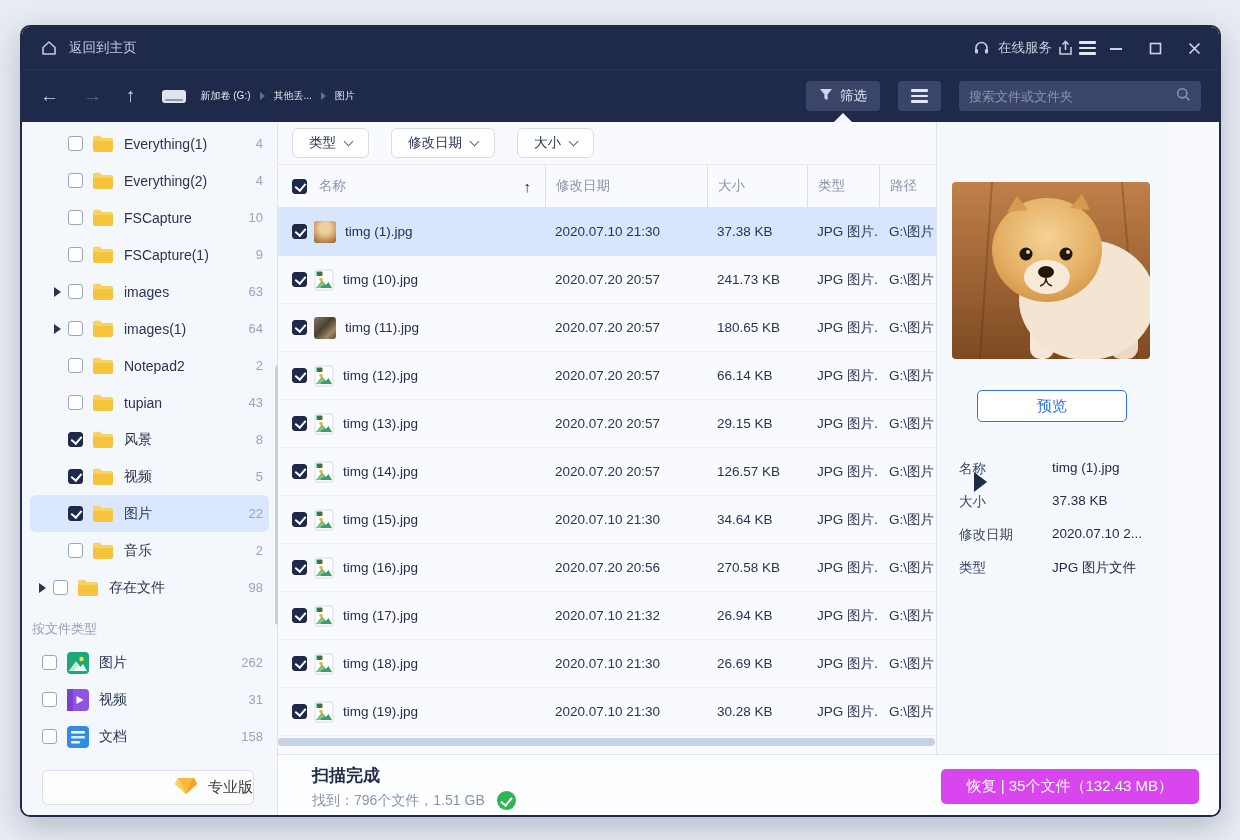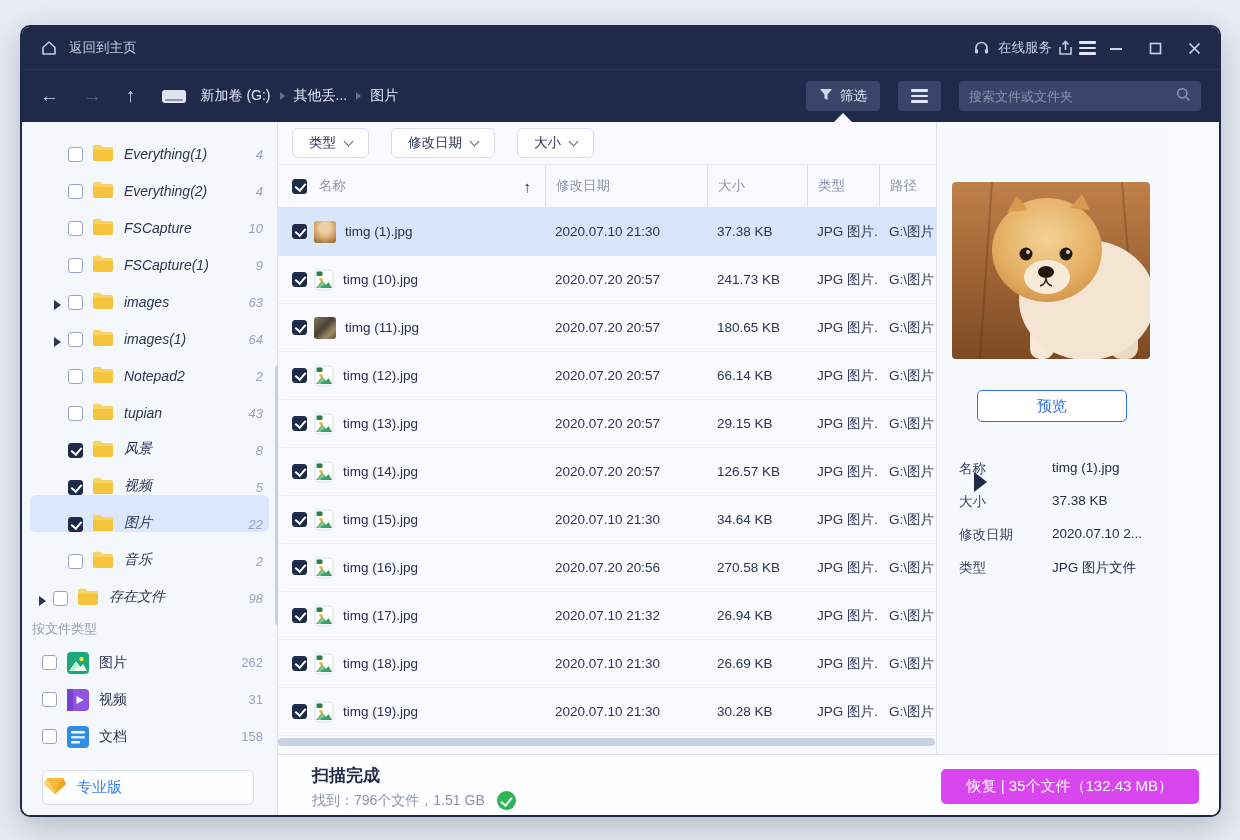--- a/index.html
+++ b/index.html
@@ -19,61 +19,61 @@
   .titlebar .right { display:flex; align-items:center; gap:5px; }
   .tb-icon { display:inline-flex; align-items:center; justify-content:center; cursor:default; }
   .svc { display:flex; align-items:center; gap:8px; }
 
   
   .toolbar { position:absolute; left:0; top:43px; width:100%; height:52px; background:#1f2a4a;
     display:flex; align-items:center; padding:0 18px; color:#dfe4f2; }
   .nav-arrows { display:flex; align-items:center; gap:24px; font-size:19px; margin-right:26px; }
   .nav-arrows .dim { color:#56618a; }
   .nav-arrows span { color:#cdd4e8; }
-  .crumbs { display:flex; align-items:center; gap:9px; font-size:14px; color:#e4e8f4; }
+  .crumbs { display:flex; align-items:center; gap:9px; font-size:10px; color:#e4e8f4; }
   .drive-ic { width:24px; height:13px; background:#dfe3ec; border-radius:3px; position:relative; margin-right:6px; }
   .drive-ic::after { content:""; position:absolute; left:3px; right:3px; bottom:2px; height:2px; background:#8f97ad; border-radius:1px; }
   .crumb-sep { width:0; height:0; border-left:5px solid #636e92; border-top:4px solid transparent; border-bottom:4px solid transparent; }
   .toolbar .spacer { flex:1; }
   .tool-btn { height:30px; background:#3a4569; border-radius:4px; display:flex; align-items:center;
     gap:7px; padding:14px 13px; font-size:13.5px; color:#e2e7f3; margin-left:18px; cursor:pointer; }
   .searchbox { height:30px; width:242px; background:#3a4569; border-radius:4px; display:flex; align-items:center;
     padding:0 10px; margin-left:18px; }
   .searchbox input { flex:1; background:transparent; border:none; outline:none; color:#e2e7f3; font-size:13px; font-family:inherit; }
   .searchbox input::placeholder { color:#8a93ad; }
   .hamb { display:inline-block; width:17px; }
   .hamb i { display:block; height:2.5px; background:#e2e7f3; border-radius:1px; margin:3px 0; }
 
   
   .sidebar { position:absolute; left:0; top:95px; width:256px; height:697px; background:#f4f7fc;
     border-right:1px solid #dfe5ef; }
-  .srow { height:37px; display:flex; align-items:flex-end; margin:0 8px; padding-left:24px;
-    font-size:14px; color:#2a3550; border-radius:6px; cursor:pointer; position:relative;font-style:italic; }
+  .srow { height:37px; display:flex; align-items:center; margin:0 8px; padding-left:24px;
+    font-size:14px; color:#2a3550; border-radius:6px; cursor:pointer; position:relative; }
   .srow.root { padding-left:9px; }
   .srow.selected { background:#dbe7fc; }
   .tri { width:14px; flex:none; visibility:hidden; }
   .srow.expand .tri { visibility:visible; }
   .tri::before { content:""; display:block; width:0; height:0; border-left:7px solid #2a3550;
     border-top:5px solid transparent; border-bottom:5px solid transparent; }
   .cb { width:15px; height:15px; flex:none; border:1.5px solid #9aa6c0; border-radius:3px; background:#fff; position:relative; cursor:pointer; }
   .checked .cb, .cb.on { background:#1f2a4a; border-color:#1f2a4a; }
   .checked .cb::after, .cb.on::after { content:""; position:absolute; left:3.5px; top:1px; width:5px; height:8px;
     border-right:2px solid #fff; border-bottom:2px solid #fff; transform:rotate(40deg); }
   .folder-svg { margin-left:9px; flex:none; }
   .srow .lbl { margin-left:10px; white-space:nowrap; }
   .srow .cnt { margin-left:auto; margin-right:6px; color:#9aa3bd; font-size:13px; }
   .section-lbl { margin:14px 0 6px 10px; color:#96a0b6; font-size:13px; }
   .typerow { height:37px; display:flex; align-items:center; margin:0 8px; padding-left:12px;
     font-size:14px; color:#2a3550; cursor:pointer; }
   .type-ic { width:22px; height:22px; margin-left:10px; flex:none; }
   .typerow .lbl { margin-left:10px; }
   .typerow .cnt { margin-left:auto; margin-right:6px; color:#9aa3bd; font-size:13px; }
   .pro-btn { position:absolute; left:20px; bottom:14px; width:212px; height:35px; background:#fdfdfe;
-    border:1px solid #d9dfec; border-radius:6px; display:flex; align-items:center; justify-content:flex-start;
-    gap:10px; color:#3b82f6; font-size:15px; cursor:pointer; }
+    border:1px solid #d9dfec; border-radius:6px; display:flex; align-items:center; justify-content:flex-end;
+    gap:10px; color:#404040; font-size:15px; cursor:pointer; }
   .side-scroll { position:absolute; right:-13px; top:243px; width:7px; height:260px; background:#c6cfe0; border-radius:4px; }
 
   
   .main { position:absolute; left:256px; top:95px; width:714px; height:632px; background:#f8faff; }
   .notch { position:absolute; top:-9px; left:556px; width:0; height:0;
     border-left:9px solid transparent; border-right:9px solid transparent; border-bottom:9px solid #f8faff; z-index:4; }
   .chips-row { height:43px; display:flex; align-items:center; padding-left:14px; gap:22px; border-bottom:1px solid #e7ecf4; }
   .chip { height:30px; background:#fff; border:1px solid #d7dde9; border-radius:6px; display:flex;
     align-items:center; gap:9px; padding:0 16px; font-size:13.5px; color:#2a3550; cursor:pointer; }
   .chev { width:7px; height:7px; border-right:1.8px solid #5d6885; border-bottom:1.8px solid #5d6885;

